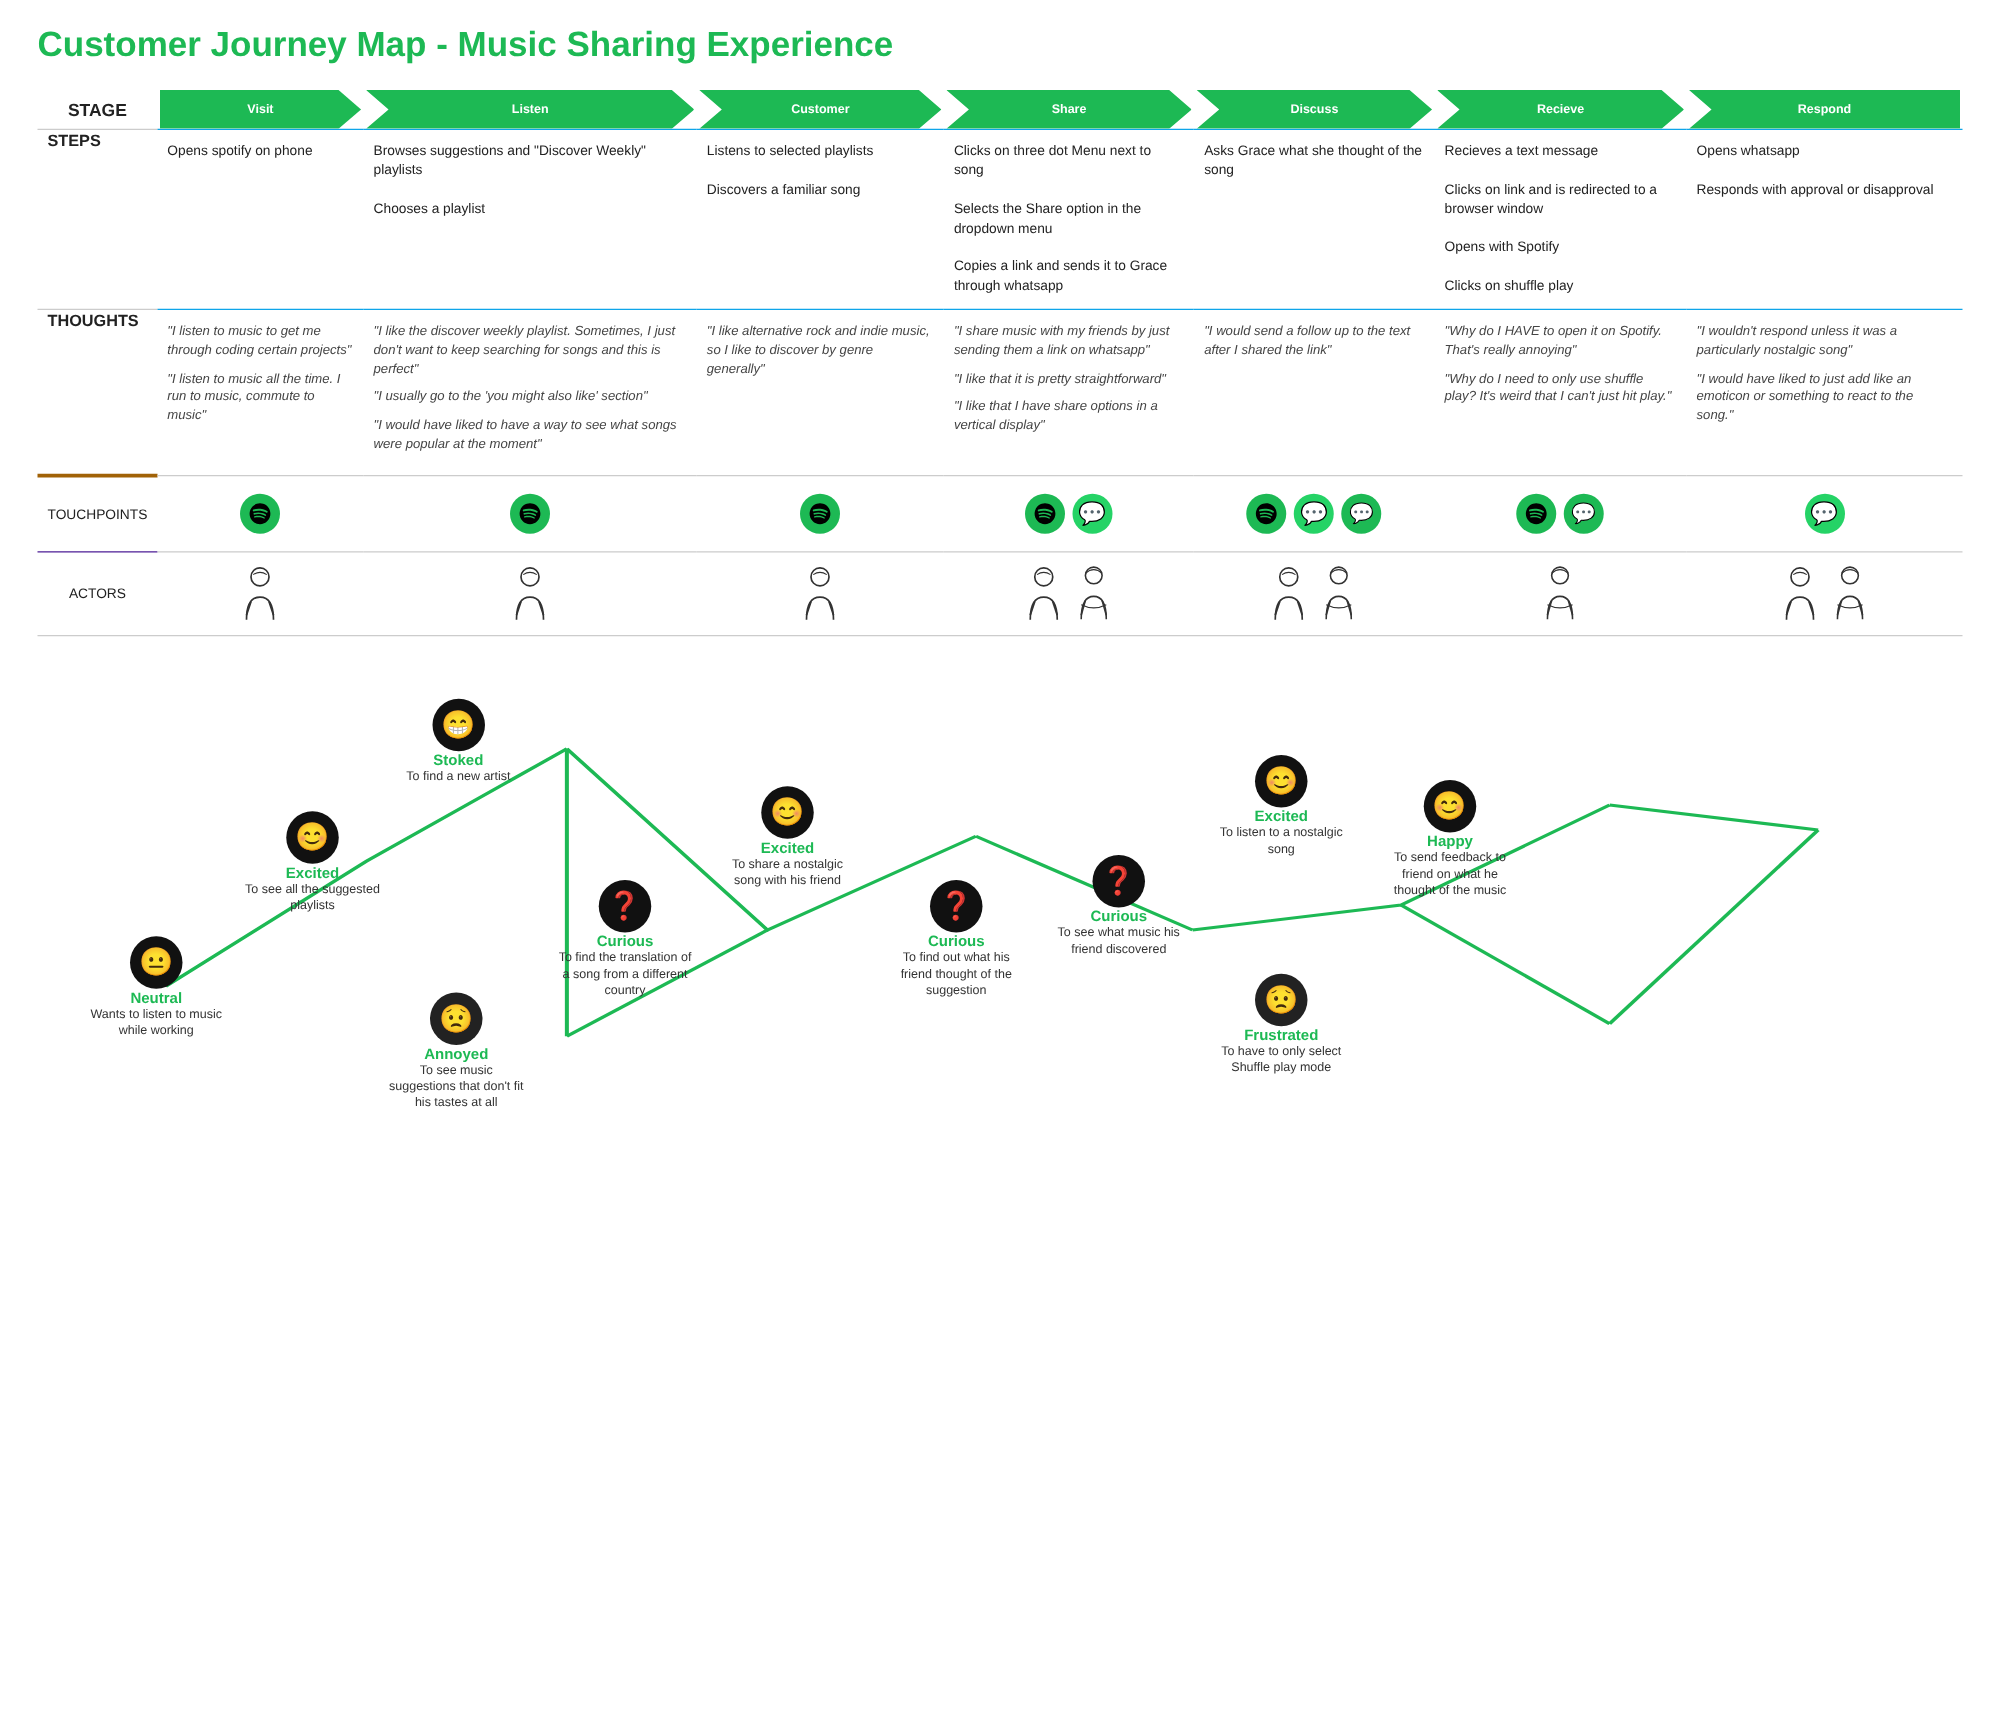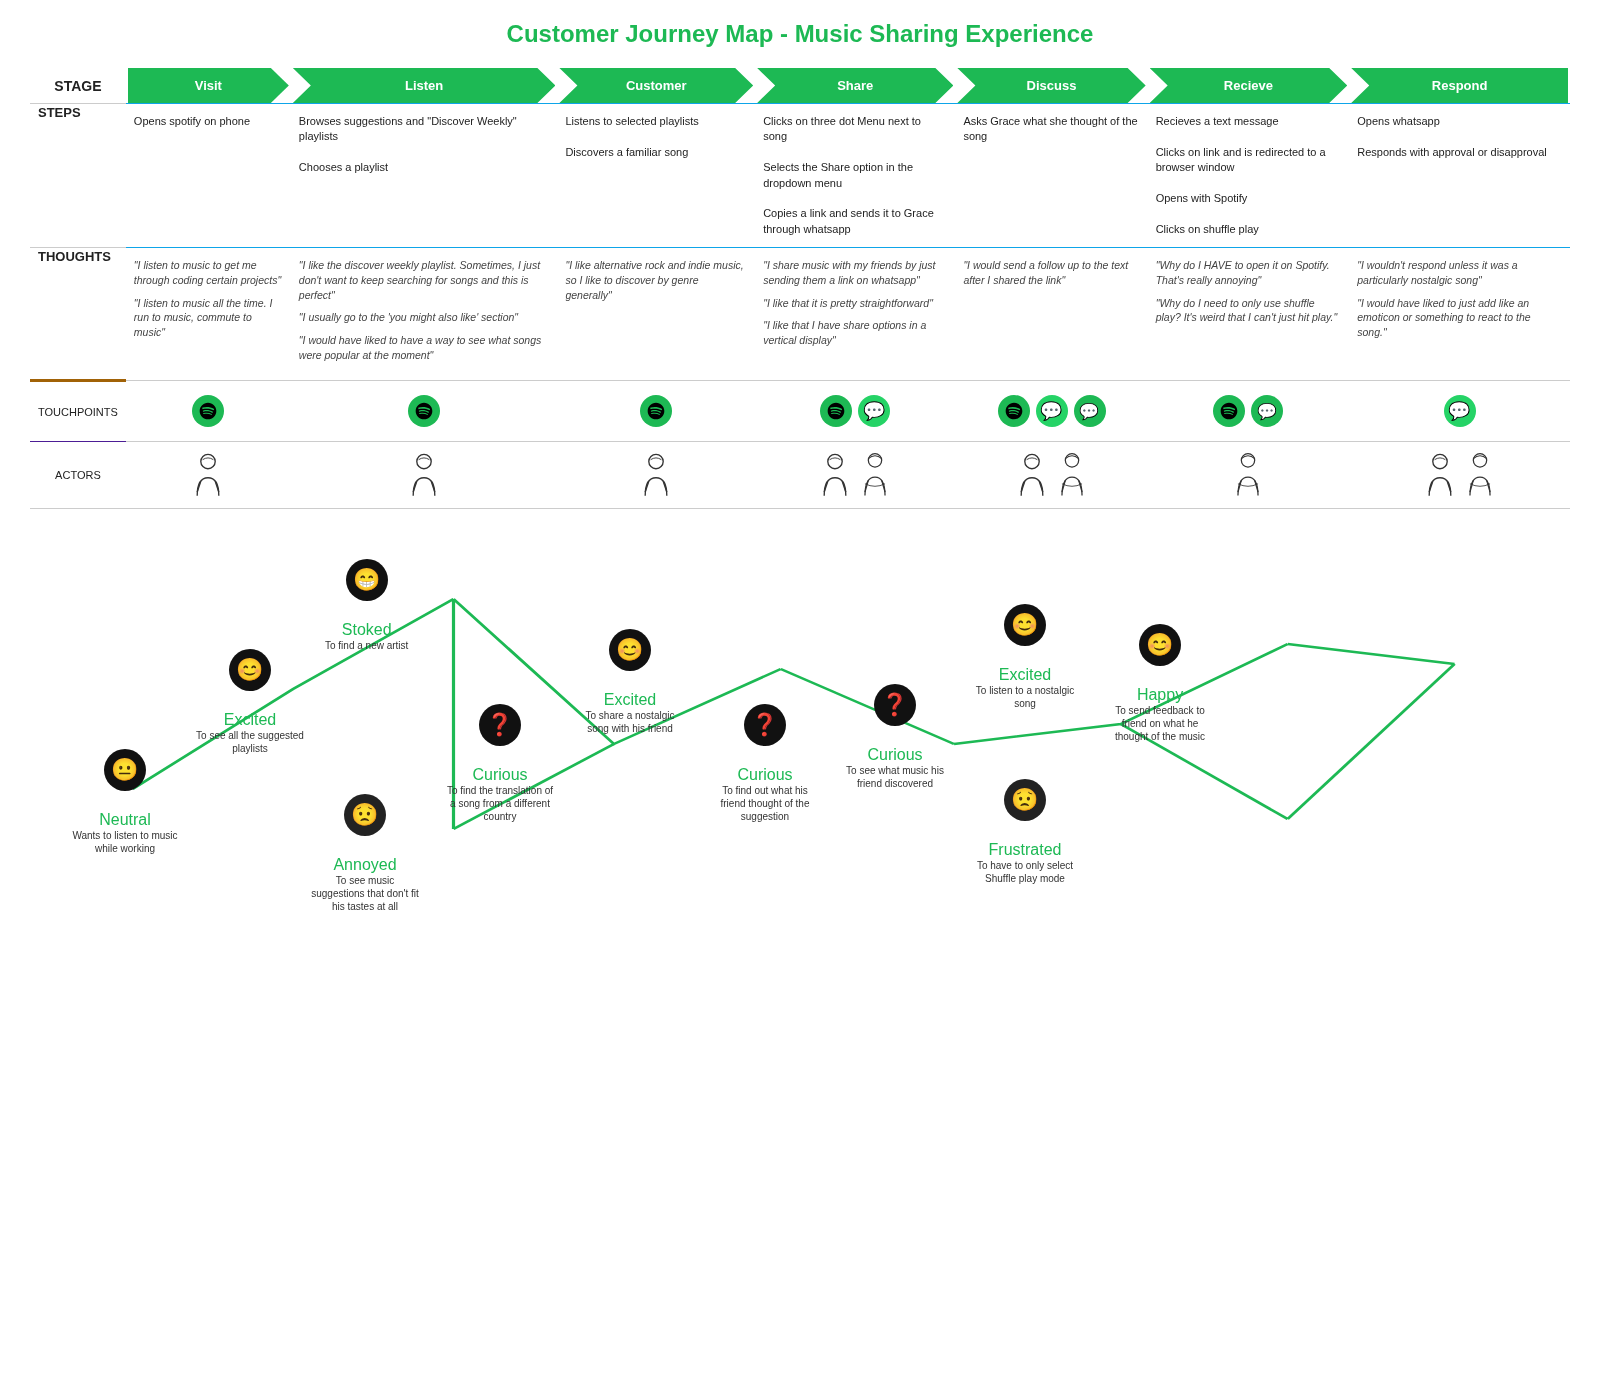--- a/index.html
+++ b/index.html
@@ -6,25 +6,24 @@
     body {
       font-family: Arial, sans-serif;
       background: #fff;
       color: #222;
       font-size: 11px;
       padding: 20px 30px;
       width: 1600px;
       min-height: 1384px;
     }
     h1 {
-      font-size: 24px;
+      font-size: 28px;
       font-weight: bold;
       color: #222;
       margin-bottom: 20px;
-      text-align: center;
     }
     h1 span { color: #1db954; }
 
     .journey-table {
       width: 100%;
       border-collapse: collapse;
     }
 
     
     .stage-row td {
@@ -37,21 +36,21 @@
       font-size: 14px;
       text-align: left;
       padding-right: 10px;
       white-space: nowrap;
       width: 80px;
     }
     .stage-arrow {
       background: #1db954;
       color: #fff;
       font-weight: bold;
-      font-size: 13px;
+      font-size: 10px;
       padding: 10px 0;
       position: relative;
       clip-path: polygon(0 0, calc(100% - 18px) 0, 100% 50%, calc(100% - 18px) 100%, 0 100%, 18px 50%);
       margin: 0 2px;
     }
     .stage-arrow.first {
       clip-path: polygon(0 0, calc(100% - 18px) 0, 100% 50%, calc(100% - 18px) 100%, 0 100%);
     }
     .stage-arrow.last {
       clip-path: polygon(0 0, 100% 0, 100% 100%, 0 100%, 18px 50%);
@@ -189,23 +188,23 @@
       border-radius: 50%;
       display: flex;
       align-items: center;
       justify-content: center;
       font-size: 22px;
       color: #fff;
       flex-shrink: 0;
     }
     .emotion-name {
       color: #1db954;
-      font-weight: normal;
-      font-size: 16px;
-      margin-top: 20px;
+      font-weight: bold;
+      font-size: 12px;
+      margin-top: 0;
     }
     .emotion-desc {
       font-size: 10px;
       color: #333;
       max-width: 110px;
       line-height: 1.3;
     }
 
     
     .emotion-svg {

